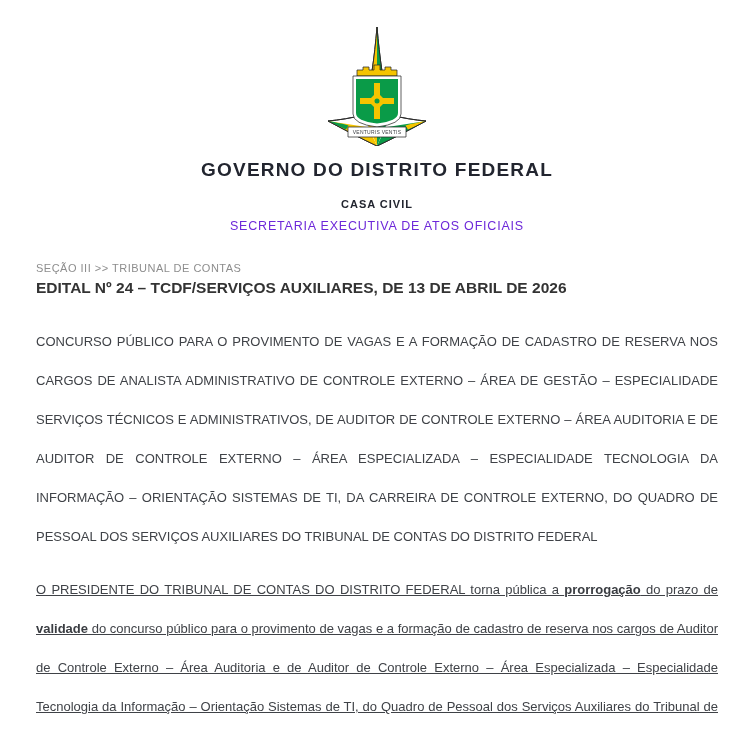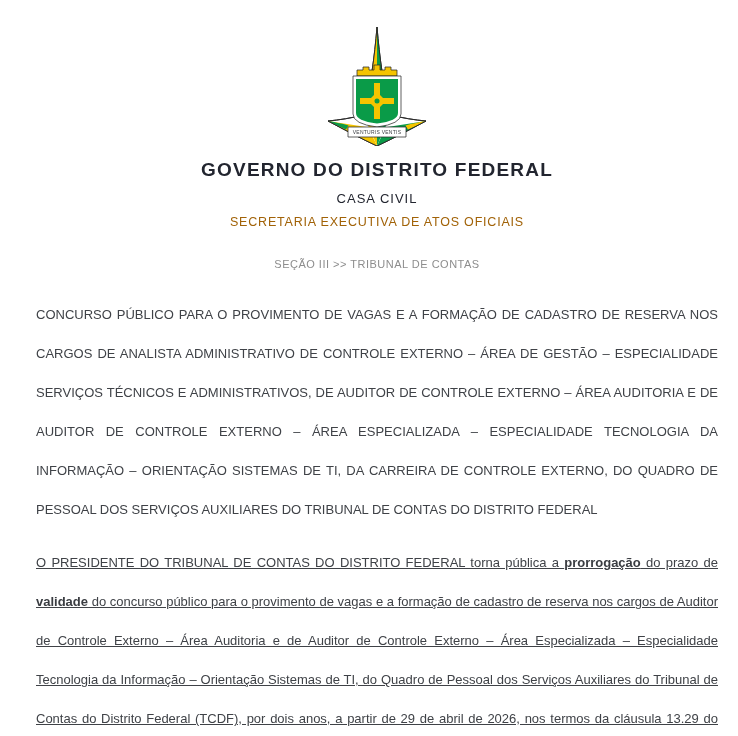--- a/index.html
+++ b/index.html
@@ -17,35 +17,35 @@
   .masthead { text-align: center; }
   .logo-wrap { display: flex; justify-content: center; }
   .gov-title {
     margin-top: 13px;
     font-size: 19px;
     font-weight: 700;
     letter-spacing: 1.2px;
     color: #22252f;
   }
   .organ {
-    margin-top: 10px;
-    font-size: 13px;
-    font-weight: 400;
+    margin-top: 17px;
+    font-size: 11px;
+    font-weight: 700;
     letter-spacing: 1px;
     color: #22252f;
   }
   .secretariat {
     margin-top: 9px;
     font-size: 12.5px;
     font-weight: 400;
     letter-spacing: 0.8px;
-    color: #a16207;
+    color: #6d28d9;
   }
 
-  .doc-head { text-align: center; margin-top: 29px; }
+  .doc-head { text-align: left; margin-top: 29px; }
   .section-label {
     font-size: 11px;
     letter-spacing: 0.5px;
     color: #8d8d8d;
   }
   .edital-title {
     margin-top: 5px;
     font-size: 15.5px;
     font-weight: 700;
     color: #333333;
@@ -107,20 +107,21 @@
       </svg>
     </div>
 
     <h1 class="gov-title">GOVERNO DO DISTRITO FEDERAL</h1>
     <div class="organ">CASA CIVIL</div>
     <div class="secretariat">SECRETARIA EXECUTIVA DE ATOS OFICIAIS</div>
   </header>
 
   <section class="doc-head">
     <div class="section-label">SEÇÃO III &gt;&gt; TRIBUNAL DE CONTAS</div>
+    <h2 class="edital-title">EDITAL Nº 24 – TCDF/SERVIÇOS AUXILIARES, DE 13 DE ABRIL DE 2026</h2>
   </section>
 
   <section class="doc-body">
     <p class="para">CONCURSO PÚBLICO PARA O PROVIMENTO DE VAGAS E A FORMAÇÃO DE CADASTRO DE RESERVA NOS CARGOS DE ANALISTA ADMINISTRATIVO DE CONTROLE EXTERNO – ÁREA DE GESTÃO – ESPECIALIDADE SERVIÇOS TÉCNICOS E ADMINISTRATIVOS, DE AUDITOR DE CONTROLE EXTERNO – ÁREA AUDITORIA E DE AUDITOR DE CONTROLE EXTERNO – ÁREA ESPECIALIZADA – ESPECIALIDADE TECNOLOGIA DA INFORMAÇÃO – ORIENTAÇÃO SISTEMAS DE TI, DA CARREIRA DE CONTROLE EXTERNO, DO QUADRO DE PESSOAL DOS SERVIÇOS AUXILIARES DO TRIBUNAL DE CONTAS DO DISTRITO FEDERAL</p>
 
     <p class="para"><span>O PRESIDENTE DO TRIBUNAL DE CONTAS DO DISTRITO FEDERAL torna pública a </span><strong>prorrogação</strong><span> do prazo de </span><strong>validade</strong><span> do concurso público para o provimento de vagas e a formação de cadastro de reserva nos cargos de Auditor de Controle Externo – Área Auditoria e de Auditor de Controle Externo – Área Especializada – Especialidade Tecnologia da Informação – Orientação Sistemas de TI, do Quadro de Pessoal dos Serviços Auxiliares do Tribunal de Contas do Distrito Federal (TCDF), por dois anos, a partir de 29 de abril de 2026, nos termos da cláusula 13.29 do Edital nº 1 – TCDF/SERVIÇOS AUXILIARES, de 1º de agosto de 2023, e alterações.</span></p>
   </section>
 
 </div>
 

